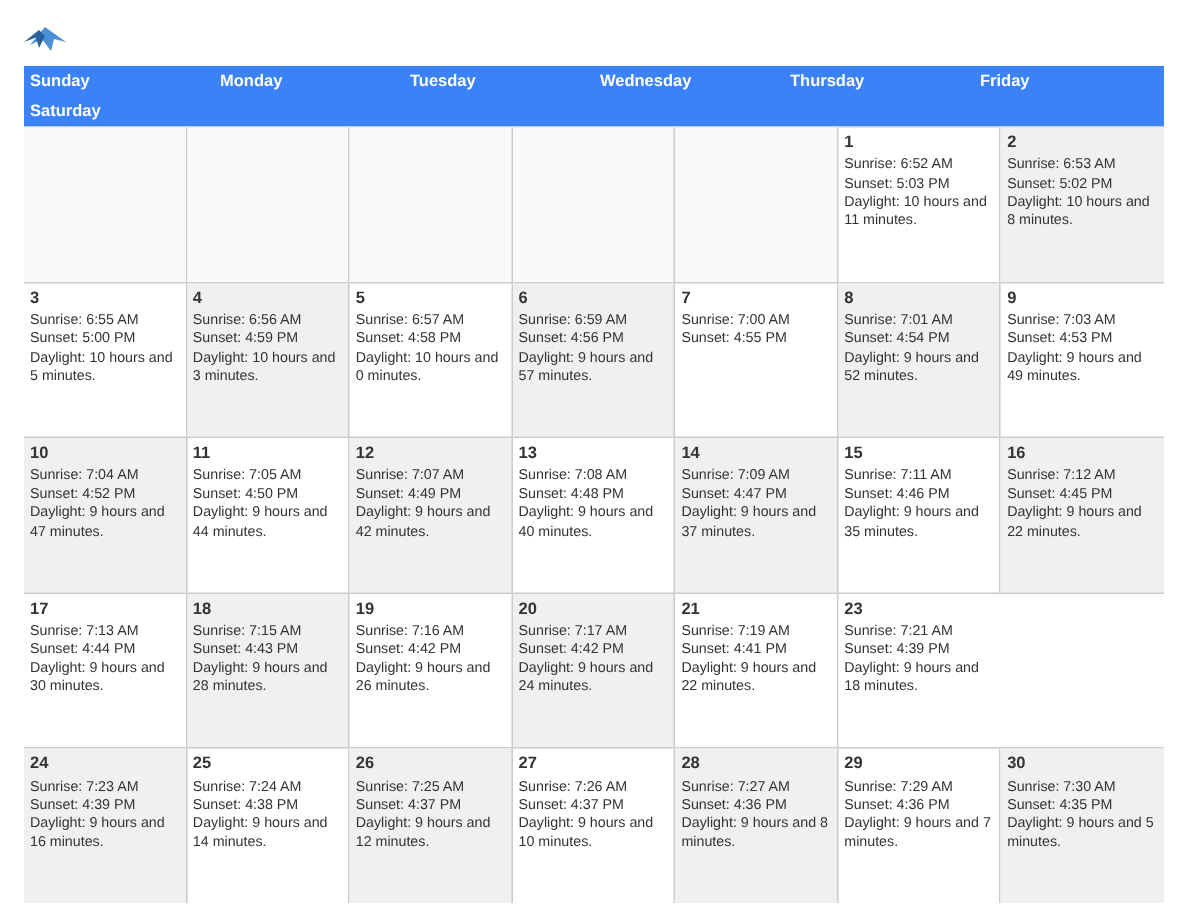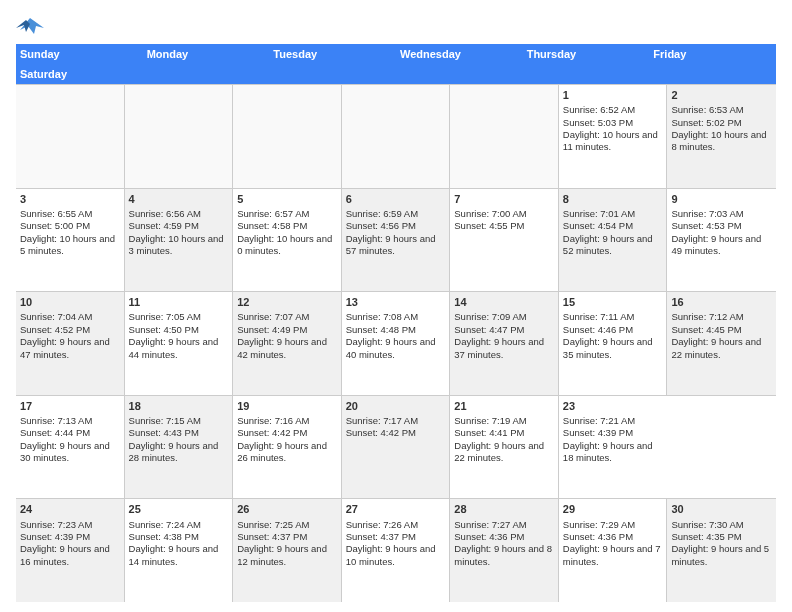--- a/index.html
+++ b/index.html
@@ -260,20 +260,21 @@
           <div class="cal-cell">
             <div class="day-num">19</div>
             <div>Sunrise: 7:16 AM</div>
             <div>Sunset: 4:42 PM</div>
             <div>Daylight: 9 hours and 26 minutes.</div>
           </div>
           <div class="cal-cell shaded">
             <div class="day-num">20</div>
             <div>Sunrise: 7:17 AM</div>
             <div>Sunset: 4:42 PM</div>
+            <div>Daylight: 9 hours and 24 minutes.</div>
           </div>
           <div class="cal-cell">
             <div class="day-num">21</div>
             <div>Sunrise: 7:19 AM</div>
             <div>Sunset: 4:41 PM</div>
             <div>Daylight: 9 hours and 22 minutes.</div>
           </div>
           <div class="cal-cell">
             <div class="day-num">23</div>
             <div>Sunrise: 7:21 AM</div>

